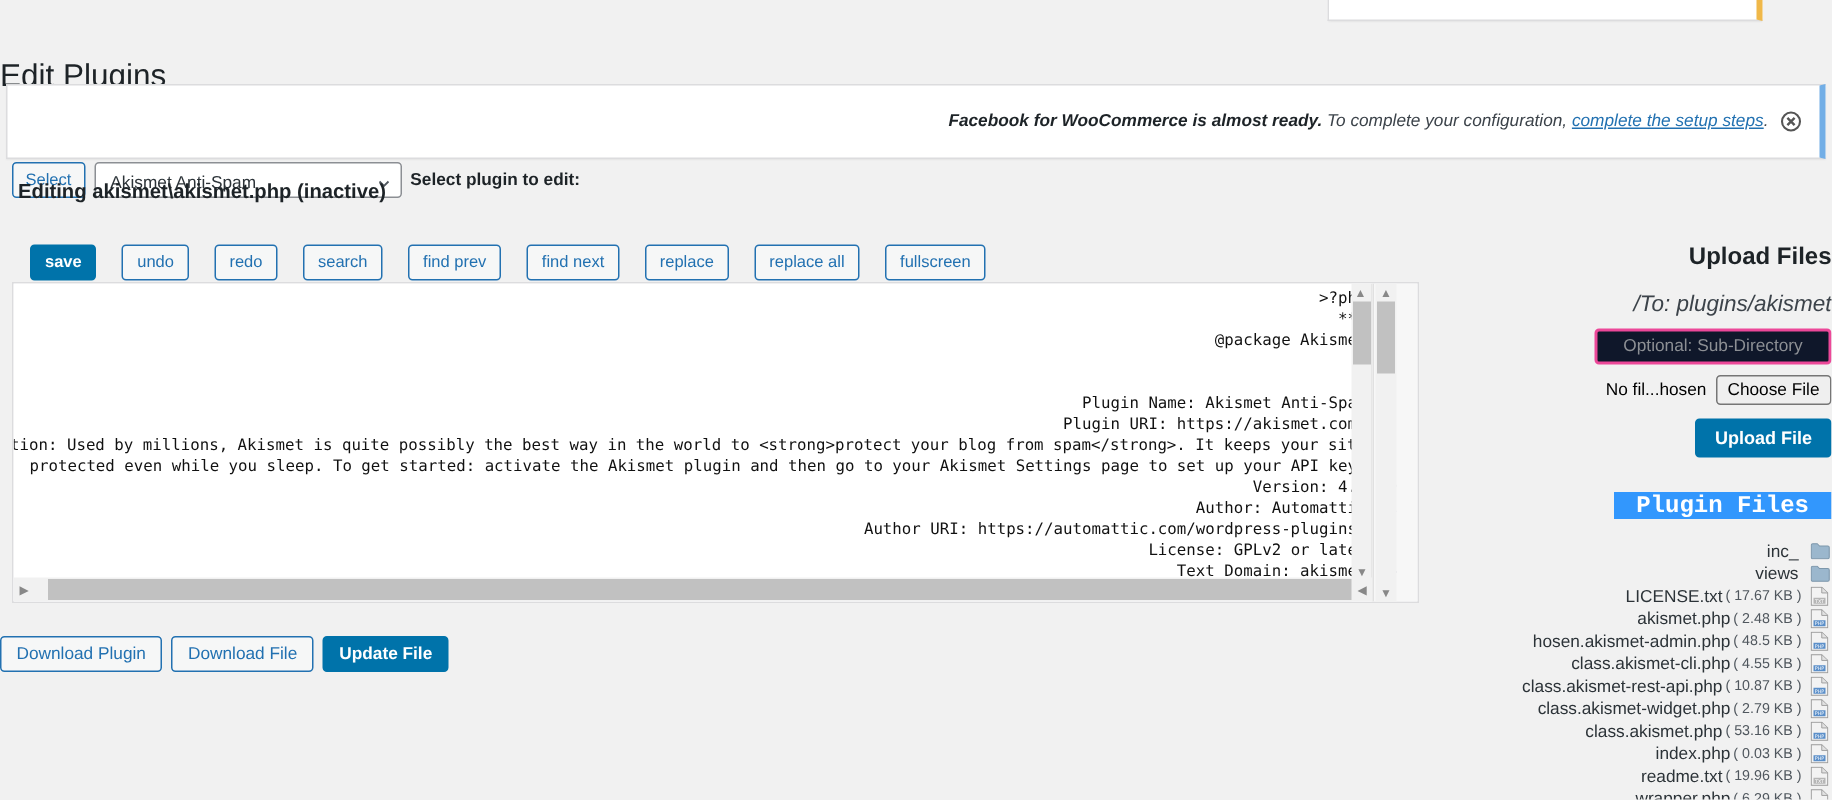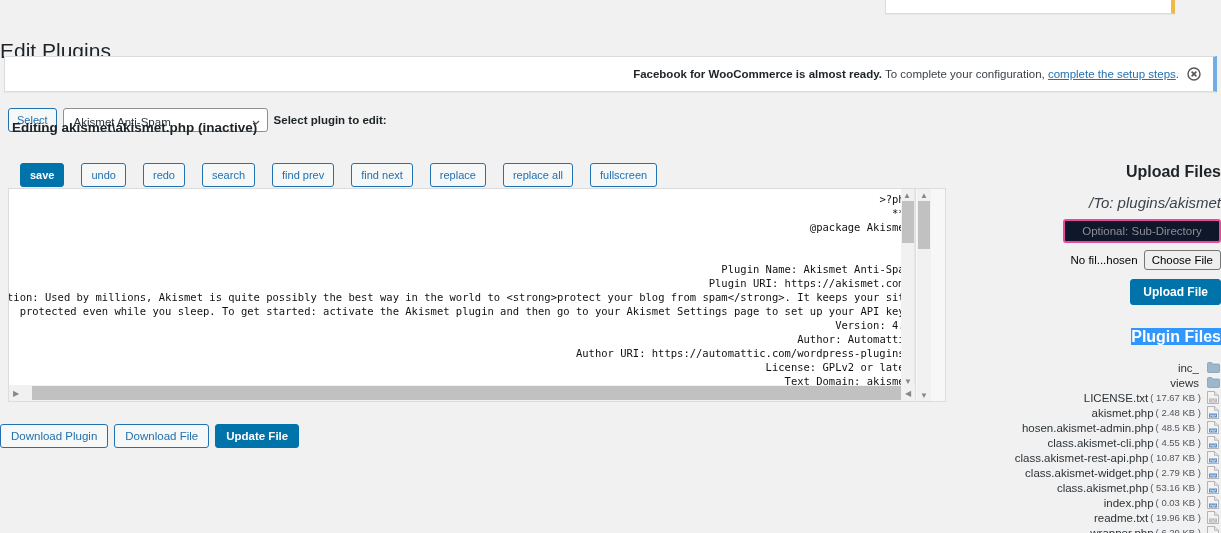--- a/index.html
+++ b/index.html
@@ -36,28 +36,29 @@
     font-size: 21px;
     font-weight: 400;
     color: #1d2327;
     line-height: 26px;
   }
 
   
   .notice {
     position: absolute;
     top: 56px; left: 4px;
-    width: 1213px; height: 36px;
+    width: 1213px; height: 50px;
     background: #fff;
     border: 1px solid #dcdcde;
     border-right: 4px solid #72aee6;
     box-shadow: 0 1px 1px rgba(0,0,0,.04);
     display: flex;
     align-items: center;
     padding: 0 10px 0 8px;
+    font-style: italic;
   }
   .notice-text {
     flex: 1;
     text-align: right;
     font-size: 11.5px;
     color: #3c434a;
     line-height: 16px;
     padding-right: 6px;
   }
   .notice-text b { font-weight: 700; color: #1d2327; }
@@ -413,21 +414,22 @@
   .plugin-files-h {
     text-align: right;
     margin-top: 22px;
     font-size: 16px;
     font-weight: 700;
     line-height: 20px;
   }
   .plugin-files-h span {
     background: #3297fd;
     color: #fff;
-    padding: 0 0;
+    padding: 0 15px;
+    font-family: Liberation Mono, monospace;
   }
   .files-list { margin-top: 8px; }
   .files-list-row {
     display: flex;
     flex-direction: row-reverse;
     align-items: center;
     height: 15px;
     gap: 0;
   }
   .files-list-row .fname {

